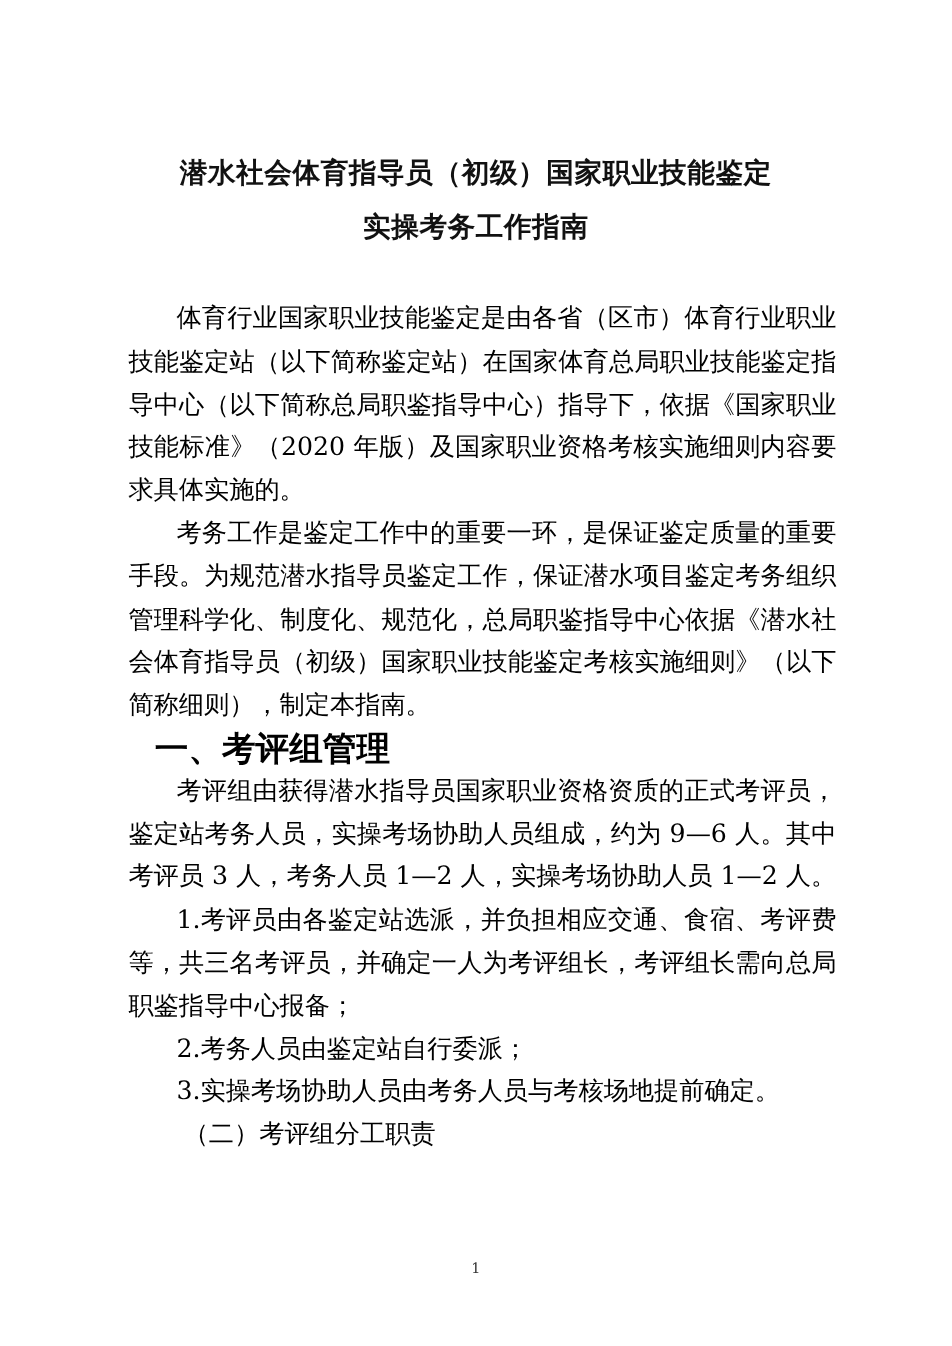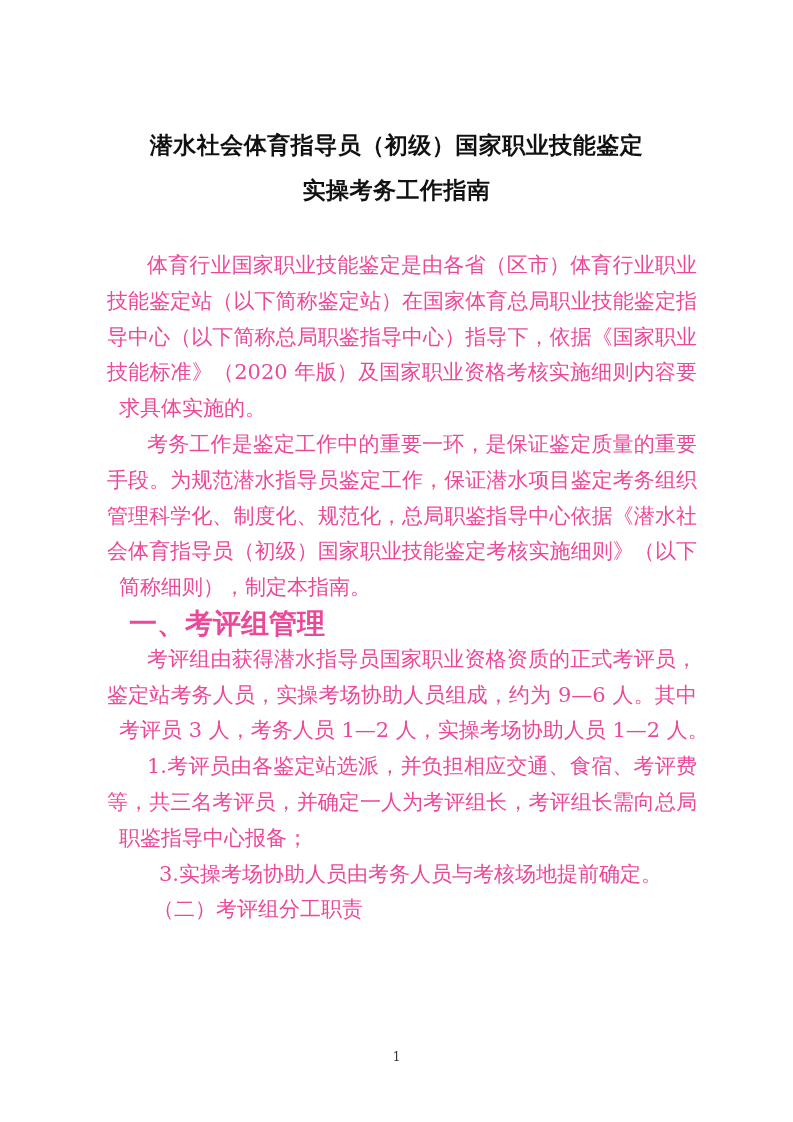--- a/index.html
+++ b/index.html
@@ -37,33 +37,32 @@
   .title.l2 { top: 163px; }
 
   .body {
     position: absolute;
     left: 107px;
     top: 236px;
     width: 590px;
     font-family: "DejaVu Serif", "Liberation Serif", serif;
     font-size: 21px;
     line-height: 35.8px;
-    color: #ec4899;
+    color: #000000;
   }
   .line {
     display: block;
     height: 35.8px;
     white-space: nowrap;
     text-align: justify;
     text-align-last: justify;
     letter-spacing: 0;
   }
   .line.last {
     text-align-last: left;
-    margin-left: 12px;
   }
   .indent {
     padding-left: 40px;
   }
   .h1 {
     font-family: "DejaVu Sans", "Liberation Sans", sans-serif;
     font-weight: bold;
     font-size: 28px;
     padding-left: 22px;
     text-align-last: left;
@@ -117,20 +116,23 @@
       <span class="line last">考评员 3 人，考务人员 1—2 人，实操考场协助人员 1—2 人。</span>
     </div>
 
 
     <div>
       <span class="line indent">1.考评员由各鉴定站选派，并负担相应交通、食宿、考评费</span>
       <span class="line">等，共三名考评员，并确定一人为考评组长，考评组长需向总局</span>
       <span class="line last">职鉴指导中心报备；</span>
     </div>
 
+    <div>
+      <span class="line indent last">2.考务人员由鉴定站自行委派；</span>
+    </div>
 
     <div>
       <span class="line indent last">3.实操考场协助人员由考务人员与考核场地提前确定。</span>
     </div>
 
     <span class="line h2">（二）考评组分工职责</span>
 
   </div>
 
   <div class="page-number">1</div>

